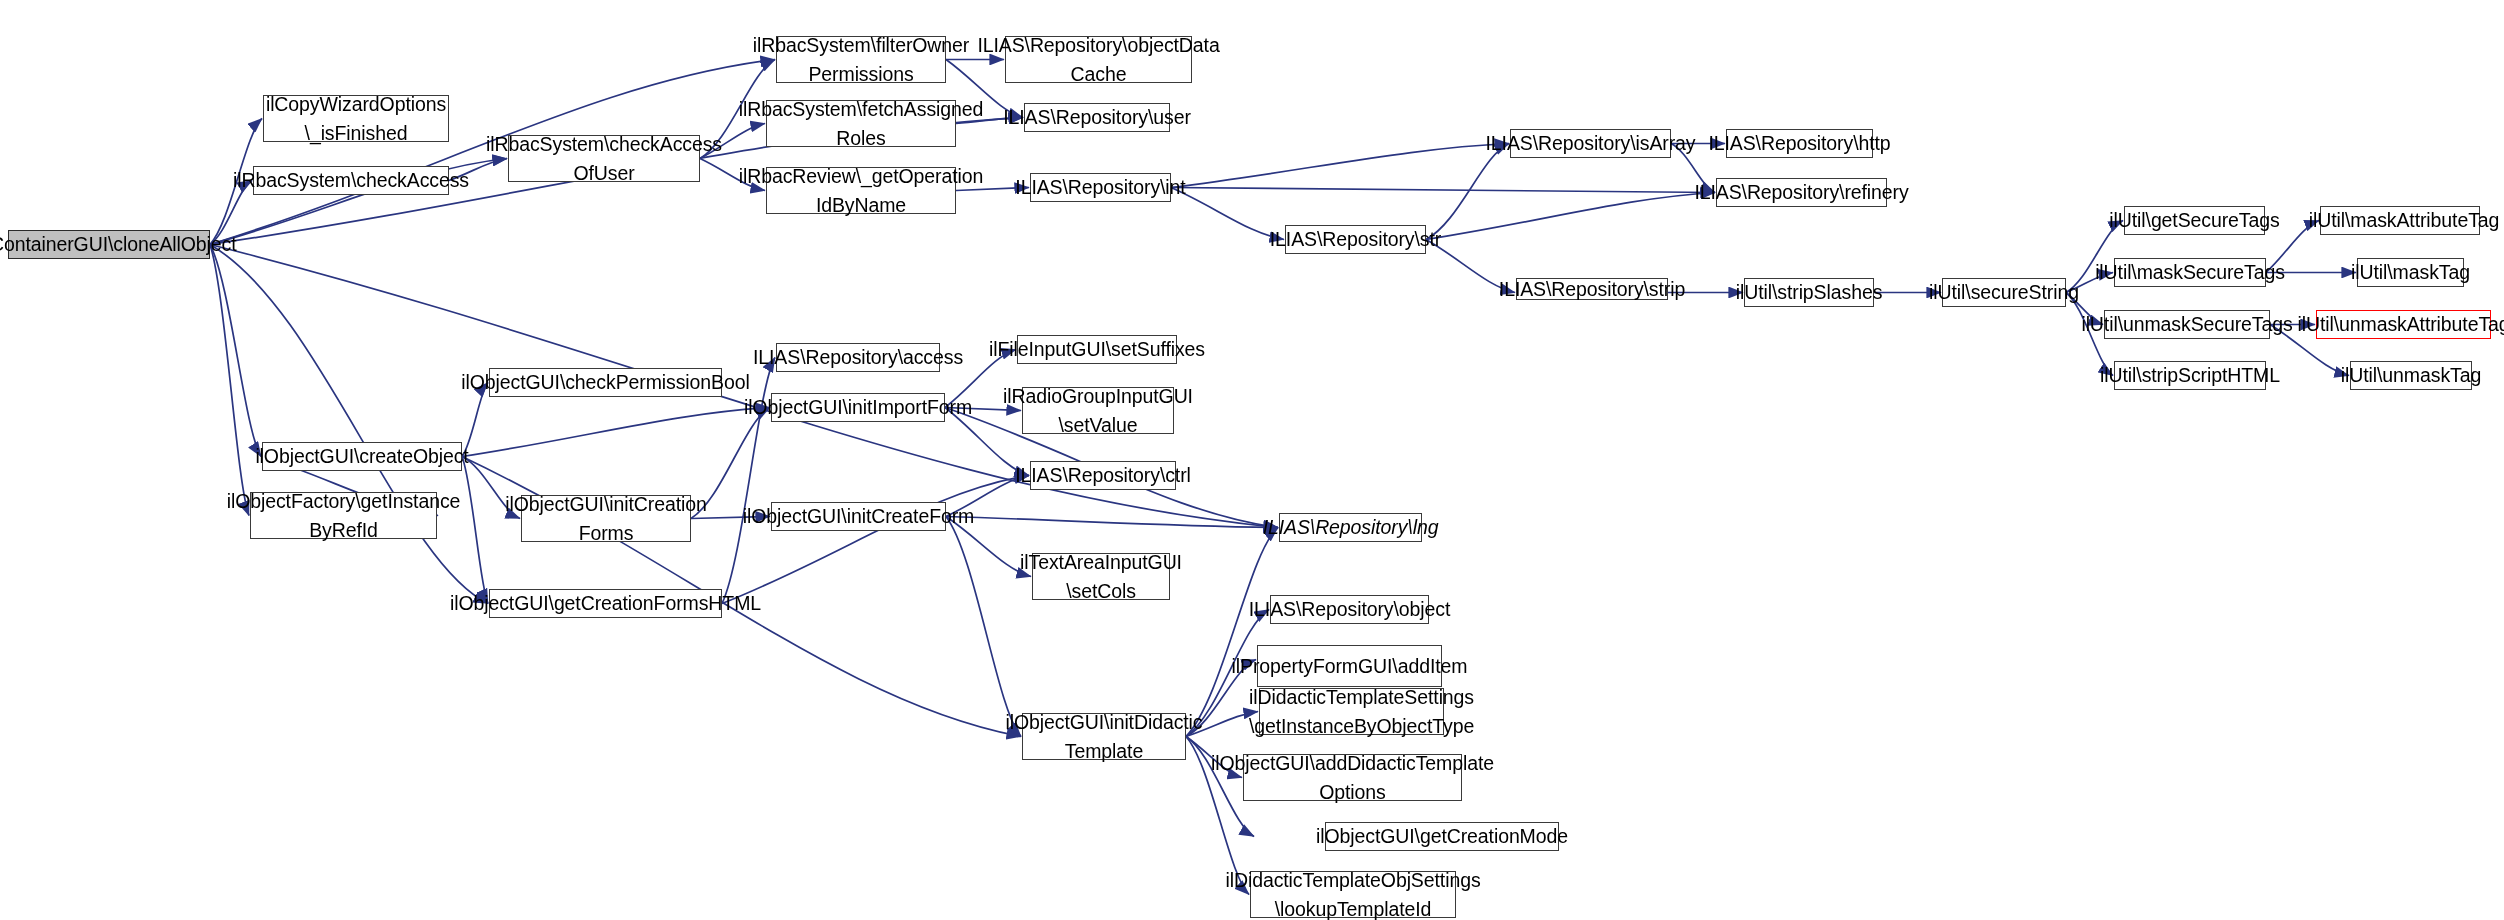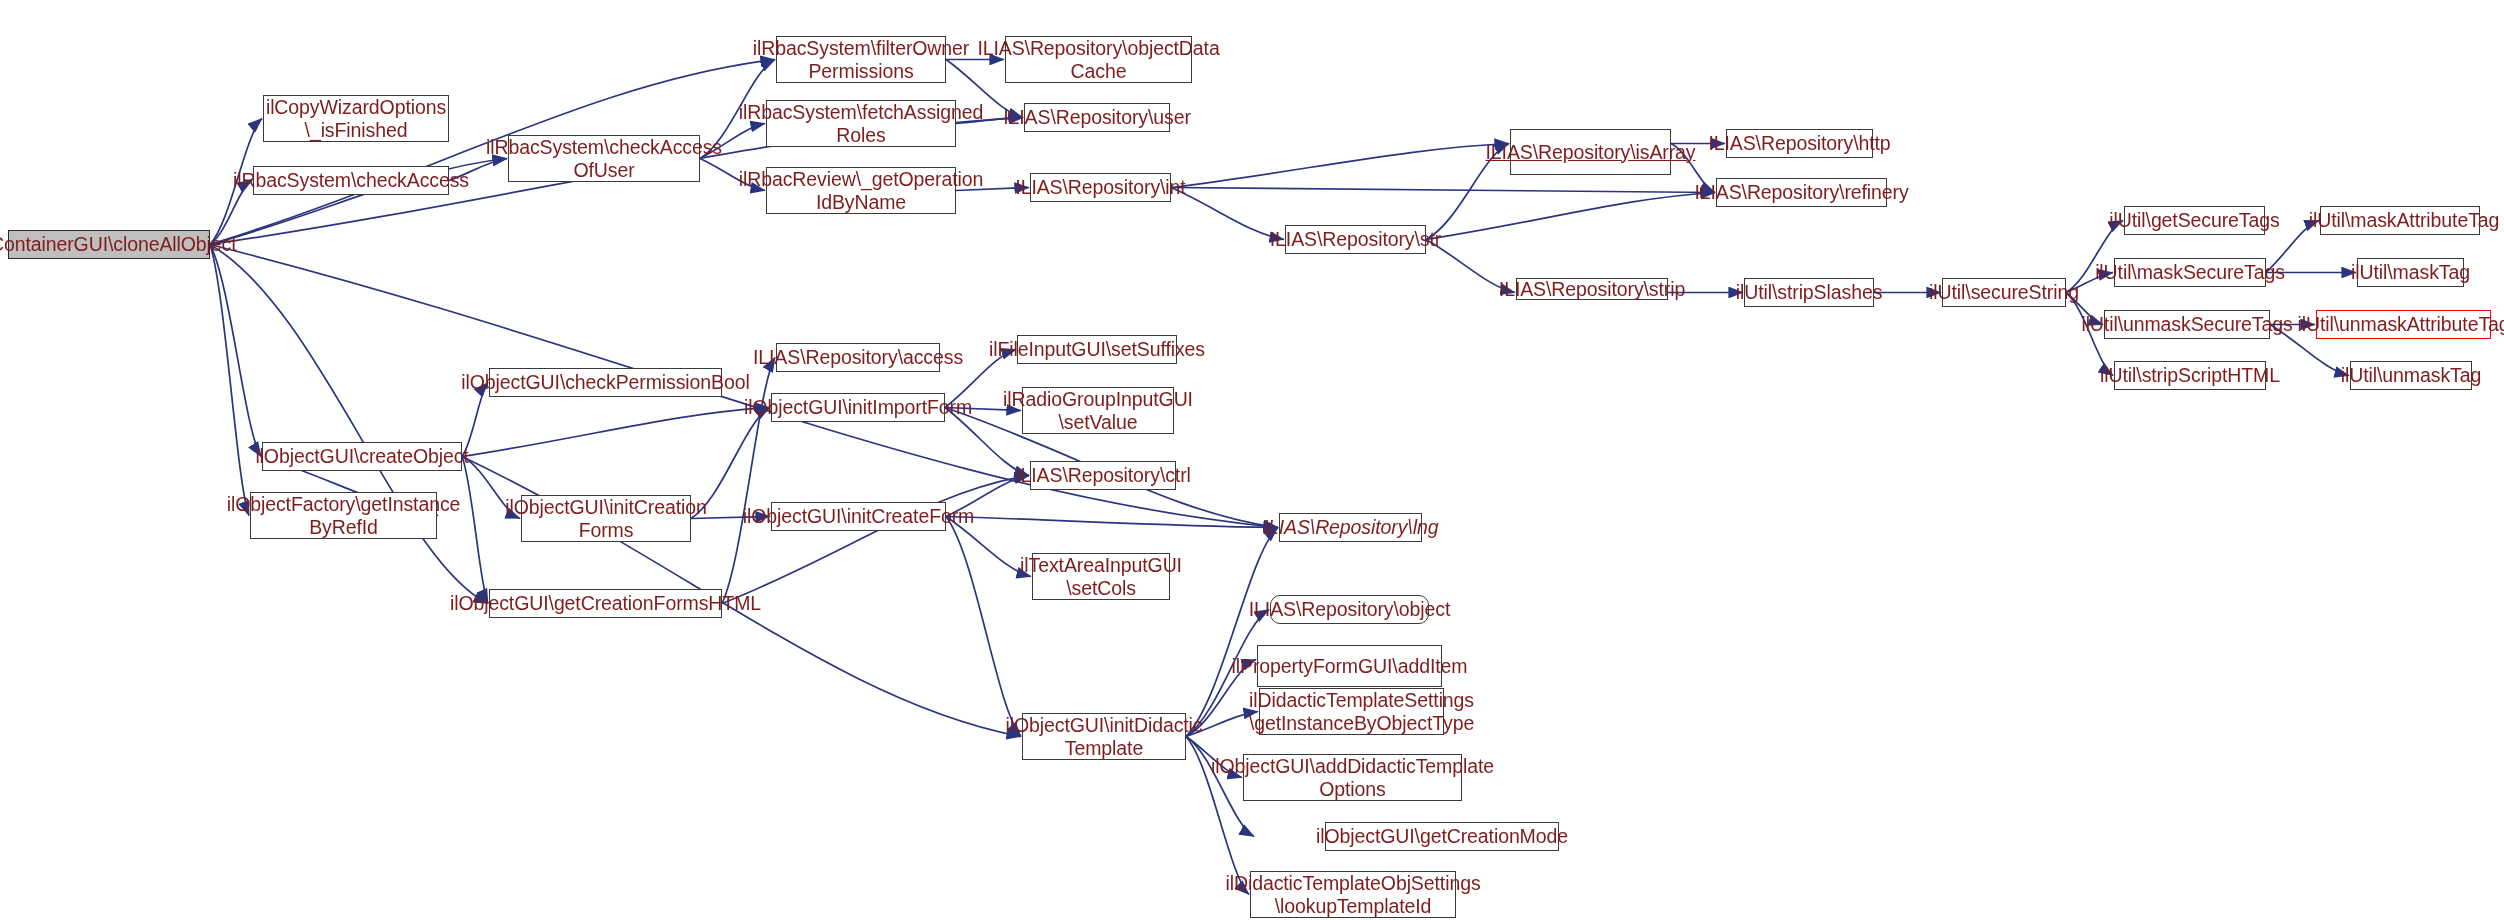--- a/index.html
+++ b/index.html
@@ -28,23 +28,23 @@
     left: 0;
     top: 0;
     width: 2504px;
     height: 920px;
   }
   .node {
     position: absolute;
     box-sizing: border-box;
     border: 1px solid #3a3a3a;
     background: #ffffff;
-    color: #7f1d1d;
+    color: #000000;
     font-size: 19.5px;
-    line-height: 23px;
+    line-height: 29px;
     text-align: center;
     display: flex;
     align-items: center;
     justify-content: center;
     white-space: pre-line;
     letter-spacing: -0.1px;
   }
   .node.root {
     background: #bfbfbf;
     border: 1px solid #2a2a2a;
@@ -137,21 +137,21 @@
 Permissions</div>
       <div class="node" style="left: 766px; top: 100px; width: 190px; height: 47px;">ilRbacSystem\fetchAssigned
 Roles</div>
       <div class="node" style="left: 766px; top: 167px; width: 190px; height: 47px;">ilRbacReview\_getOperation
 IdByName</div>
       <div class="node" style="left: 1005px; top: 36px; width: 187px; height: 47px;">ILIAS\Repository\objectData
 Cache</div>
       <div class="node" style="left: 1024px; top: 103px; width: 146px; height: 29px;">ILIAS\Repository\user</div>
       <div class="node" style="left: 1030px; top: 173px; width: 141px; height: 29px;">ILIAS\Repository\int</div>
       <div class="node" style="left: 1285px; top: 225px; width: 141px; height: 29px;">ILIAS\Repository\str</div>
-      <div class="node" style="left: 1510px; top: 129px; width: 161px; height: 46px; text-decoration: underline;">ILIAS\Repository\isArray</div>
+      <div class="node" style="left: 1510px; top: 129px; width: 161px; height: 29px;">ILIAS\Repository\isArray</div>
       <div class="node" style="left: 1726px; top: 129px; width: 147px; height: 29px;">ILIAS\Repository\http</div>
       <div class="node" style="left: 1716px; top: 178px; width: 171px; height: 29px;">ILIAS\Repository\refinery</div>
       <div class="node" style="left: 1516px; top: 278px; width: 152px; height: 22px;">ILIAS\Repository\strip</div>
       <div class="node" style="left: 1744px; top: 278px; width: 130px; height: 29px;">ilUtil\stripSlashes</div>
       <div class="node" style="left: 1942px; top: 278px; width: 124px; height: 29px;">ilUtil\secureString</div>
       <div class="node" style="left: 2124px; top: 206px; width: 141px; height: 29px;">ilUtil\getSecureTags</div>
       <div class="node" style="left: 2114px; top: 258px; width: 152px; height: 29px;">ilUtil\maskSecureTags</div>
       <div class="node" style="left: 2104px; top: 310px; width: 166px; height: 29px;">ilUtil\unmaskSecureTags</div>
       <div class="node" style="left: 2114px; top: 361px; width: 152px; height: 29px;">ilUtil\stripScriptHTML</div>
       <div class="node" style="left: 2320px; top: 206px; width: 160px; height: 29px; padding-left: 8px;">ilUtil\maskAttributeTag</div>
@@ -170,21 +170,21 @@
       <div class="node" style="left: 771px; top: 502px; width: 175px; height: 29px;">ilObjectGUI\initCreateForm</div>
       <div class="node" style="left: 1017px; top: 335px; width: 160px; height: 29px;">ilFileInputGUI\setSuffixes</div>
       <div class="node" style="left: 1022px; top: 387px; width: 152px; height: 47px;">ilRadioGroupInputGUI
 \setValue</div>
       <div class="node" style="left: 1030px; top: 461px; width: 146px; height: 29px;">ILIAS\Repository\ctrl</div>
       <div class="node" style="left: 1032px; top: 553px; width: 138px; height: 47px;">ilTextAreaInputGUI
 \setCols</div>
       <div class="node" style="left: 1279px; top: 513px; width: 143px; height: 29px; font-style: italic;">ILIAS\Repository\lng</div>
       <div class="node" style="left: 1022px; top: 713px; width: 164px; height: 47px;">ilObjectGUI\initDidactic
 Template</div>
-      <div class="node" style="left: 1270px; top: 595px; width: 159px; height: 29px; border-radius: 10px;">ILIAS\Repository\object</div>
+      <div class="node" style="left: 1270px; top: 595px; width: 159px; height: 29px;">ILIAS\Repository\object</div>
       <div class="node" style="left: 1257px; top: 645px; width: 185px; height: 42px;">ilPropertyFormGUI\addItem</div>
       <div class="node" style="left: 1259px; top: 688px; width: 185px; height: 47px; padding-left: 20px;">ilDidacticTemplateSettings
 \getInstanceByObjectType</div>
       <div class="node" style="left: 1243px; top: 754px; width: 219px; height: 47px;">ilObjectGUI\addDidacticTemplate
 Options</div>
       <div class="node" style="left: 1325px; top: 822px; width: 234px; height: 29px; text-align: right;">ilObjectGUI\getCreationMode</div>
       <div class="node" style="left: 1250px; top: 871px; width: 206px; height: 47px;">ilDidacticTemplateObjSettings
 \lookupTemplateId</div>
     </div>
 </div>

